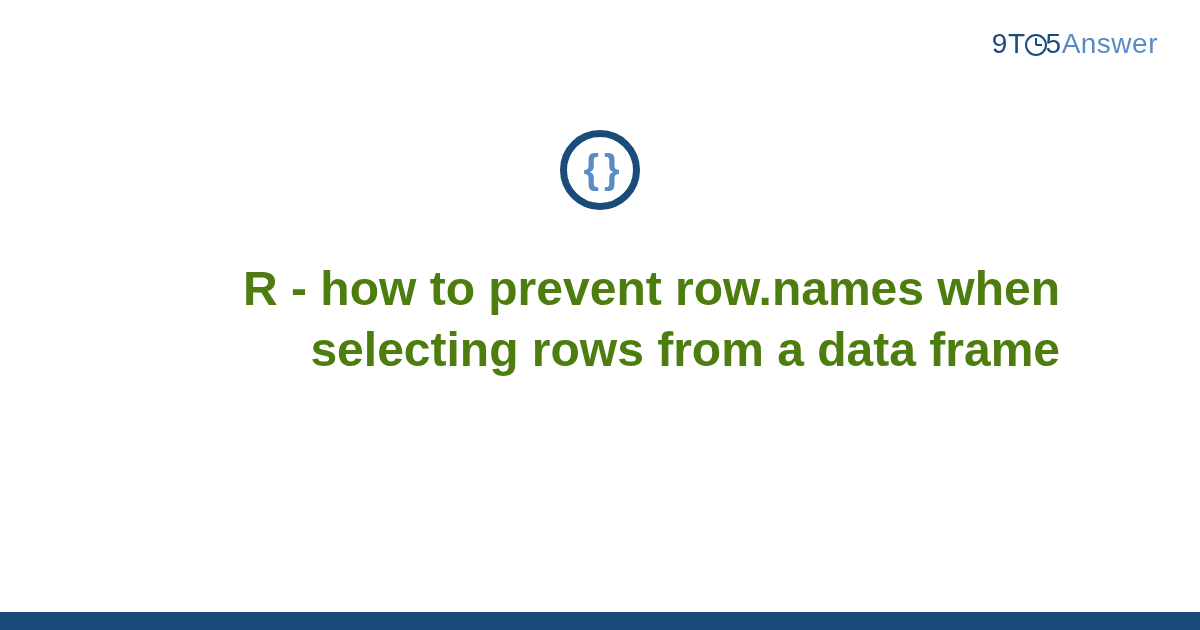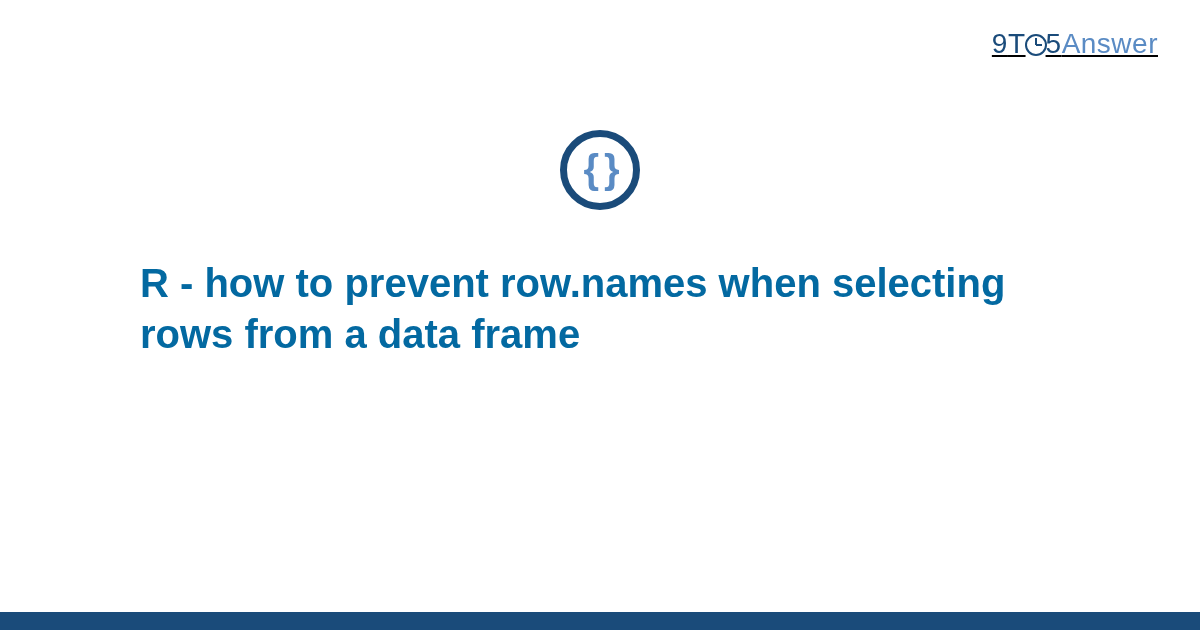--- a/index.html
+++ b/index.html
@@ -15,21 +15,20 @@
       position: relative;
       overflow: hidden;
     }
     .brand {
       position: absolute;
       top: 28px;
       right: 42px;
       font-size: 28px;
       font-weight: 400;
       letter-spacing: 0.5px;
-      text-decoration: underline;
     }
     .brand .nine {
       color: #1a4b7a;
       font-weight: 500;
     }
     .brand .t {
       color: #1a4b7a;
       font-weight: 500;
     }
     .brand .clock {
@@ -91,24 +90,24 @@
     .logo-icon .braces {
       font-size: 40px;
       font-weight: 700;
       color: #5a8bc4;
       letter-spacing: -3px;
       font-family: "Segoe UI", Arial, sans-serif;
       line-height: 1;
       margin-top: -3px;
     }
     .title {
-      font-size: 40px;
+      font-size: 48px;
       font-weight: 700;
-      color: #0369a1;
-      text-align: left;
+      color: #4d7c0f;
+      text-align: right;
       line-height: 1.28;
       max-width: 1000px;
       padding: 0 40px;
     }
     .bottom-bar {
       position: absolute;
       bottom: 0;
       left: 0;
       right: 0;
       height: 18px;

